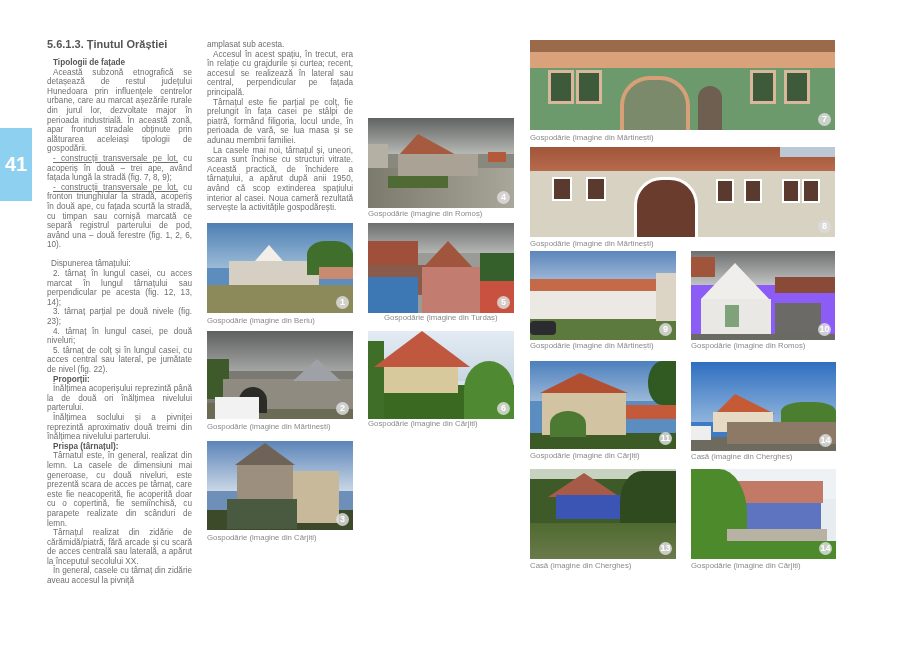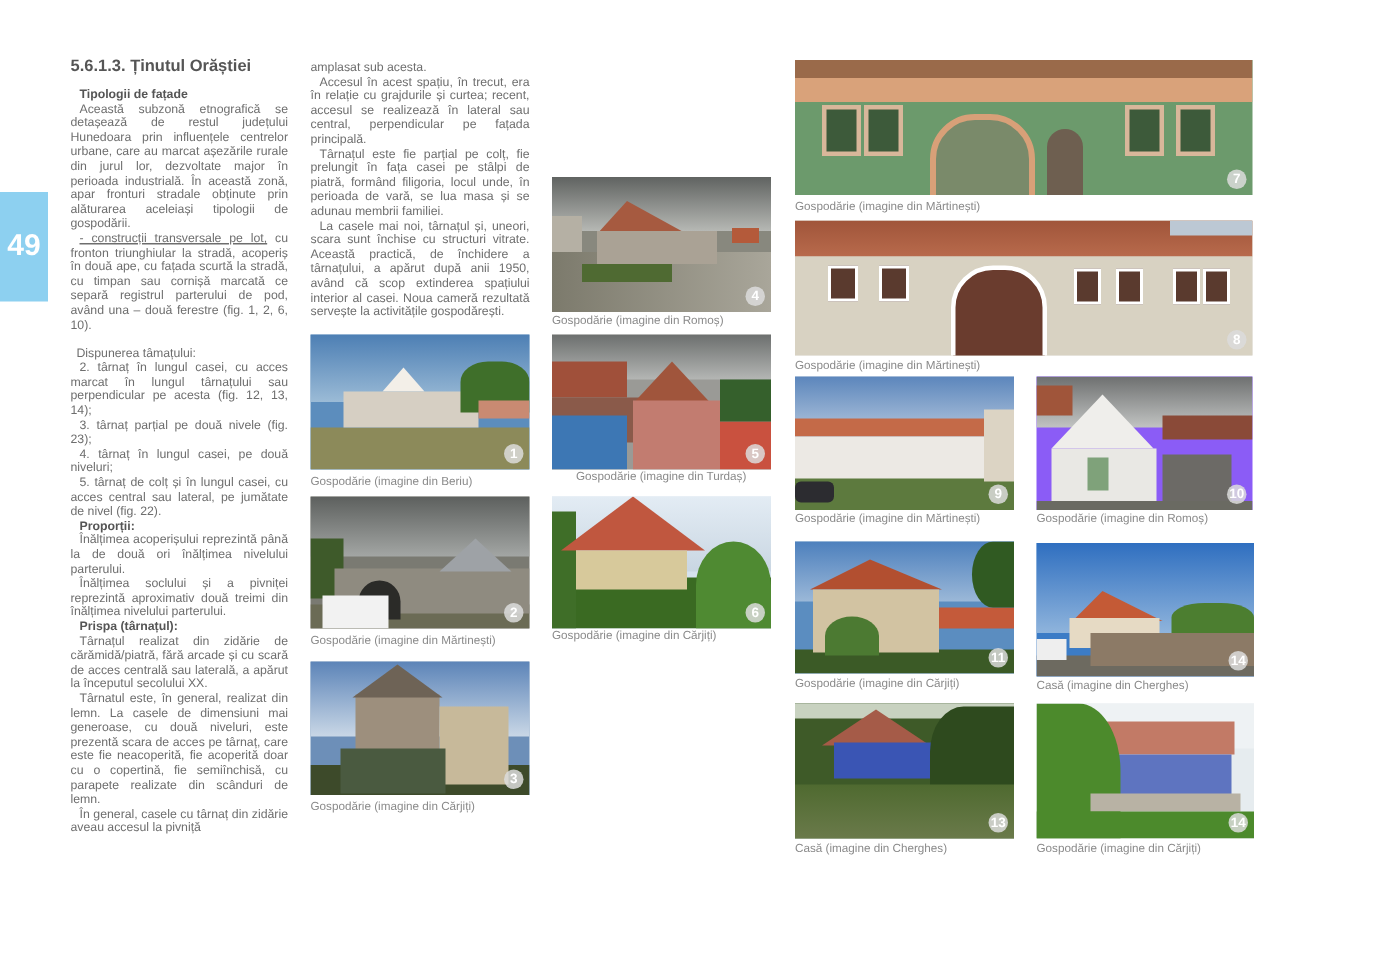--- a/index.html
+++ b/index.html
@@ -19,39 +19,40 @@
   .badge { position:absolute; right:4px; bottom:4px; width:13px; height:13px; border-radius:50%;
            background:rgba(220,220,220,0.85); color:#fff; font-size:9px; line-height:13px; text-align:center; font-weight:bold; }
   .cap { position:absolute; font-size:7.8px; color:#8a8a8a; white-space:nowrap; }
   .sky { position:absolute; left:0; top:0; width:100%; }
   .ground { position:absolute; left:0; bottom:0; width:100%; }
   .wall { position:absolute; }
 </style>
 </head>
 <body>
 
-<div class="page-num">49</div>
+<div class="page-num">41</div>
 <div class="title">5.6.1.3. Ținutul Orăștiei</div>
 
 <div class="col col1">
   <p class="h">Tipologii de fațade</p>
   <p>Această subzonă etnografică se detașează de restul județului Hunedoara prin influențele centrelor urbane, care au marcat așezările rurale din jurul lor, dezvoltate major în perioada industrială. În această zonă, apar fronturi stradale obținute prin alăturarea aceleiași tipologii de gospodării.</p>
+  <p><span class="u">- construcții transversale pe lot,</span><span> cu acoperiș în două – trei ape, având fațada lungă la stradă (fig. 7, 8, 9);</span></p>
   <p><span class="u">- construcții transversale pe lot,</span><span> cu fronton triunghiular la stradă, acoperiș în două ape, cu fațada scurtă la stradă, cu timpan sau cornișă marcată ce separă registrul parterului de pod, având una – două ferestre (fig. 1, 2, 6, 10).</span></p>
   <div class="gap"></div>
   <p style="text-indent:4px">Dispunerea tâmațului:</p>
   <p>2. târnaț în lungul casei, cu acces marcat în lungul târnațului sau perpendicular pe acesta (fig. 12, 13, 14);</p>
   <p>3. târnaț parțial pe două nivele (fig. 23);</p>
   <p>4. târnaț în lungul casei, pe două niveluri;</p>
   <p>5. târnaț de colț și în lungul casei, cu acces central sau lateral, pe jumătate de nivel (fig. 22).</p>
   <p class="h">Proporții:</p>
   <p>Înălțimea acoperișului reprezintă până la de două ori înălțimea nivelului parterului.</p>
   <p>Înălțimea soclului și a pivniței reprezintă aproximativ două treimi din înălțimea nivelului parterului.</p>
   <p class="h">Prispa (târnațul):</p>
+  <p>Târnatul este, în general, realizat din lemn. La casele de dimensiuni mai generoase, cu două niveluri, este prezentă scara de acces pe târnaț, care este fie neacoperită, fie acoperită doar cu o copertină, fie semiînchisă, cu parapete realizate din scânduri de lemn.</p>
   <p>Târnațul realizat din zidărie de cărămidă/piatră, fără arcade și cu scară de acces centrală sau laterală, a apărut la începutul secolului XX.</p>
-  <p>Târnatul este, în general, realizat din lemn. La casele de dimensiuni mai generoase, cu două niveluri, este prezentă scara de acces pe târnaț, care este fie neacoperită, fie acoperită doar cu o copertină, fie semiînchisă, cu parapete realizate din scânduri de lemn.</p>
   <p>În general, casele cu târnaț din zidărie aveau accesul la pivniță</p>
 </div>
 
 <div class="col col2">
   <p style="text-indent:0">amplasat sub acesta.</p>
   <p>Accesul în acest spațiu, în trecut, era în relație cu grajdurile și curtea; recent, accesul se realizează în lateral sau central, perpendicular pe fațada principală.</p>
   <p>Târnațul este fie parțial pe colț, fie prelungit în fața casei pe stâlpi de piatră, formând filigoria, locul unde, în perioada de vară, se lua masa și se adunau membrii familiei.</p>
   <p>La casele mai noi, târnațul și, uneori, scara sunt închise cu structuri vitrate. Această practică, de închidere a târnațului, a apărut după anii 1950, având că scop extinderea spațiului interior al casei. Noua cameră rezultată servește la activitățile gospodărești.</p>
 </div>
 

